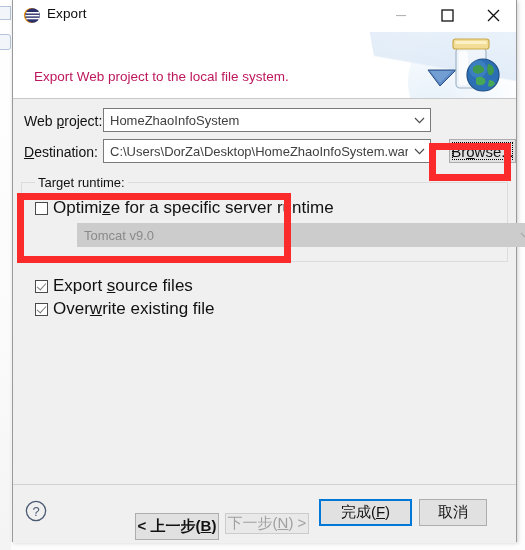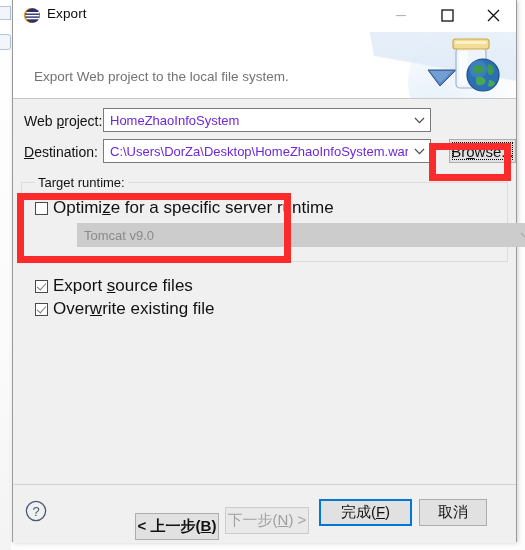--- a/index.html
+++ b/index.html
@@ -85,21 +85,21 @@
     width: 120px; height: 120px;
     border-radius: 50%;
     background: radial-gradient(circle at 20% 80%, rgba(222,235,248,.85), rgba(255,255,255,0) 70%);
   }
   #banner-title {
     position: absolute; left: 11px; top: 9px;
     font-size: 14.5px; font-weight: bold; color: #000;
   }
   #banner-desc {
     position: absolute; left: 21px; top: 37px;
-    font-size: 13.5px; color: #737373;
+    font-size: 13.5px; color: #be185d;
   }
   #banner-art {
     position: absolute; right: 12px; top: 2px;
     width: 78px; height: 62px;
   }
 
   
   #content {
     position: relative;
     height: 385px;
@@ -118,21 +118,21 @@
     position: absolute;
     box-sizing: border-box;
     background: #ffffff;
     border: 1px solid #7a7a7a;
     display: flex; align-items: center;
   }
   .combo .ctext {
     flex: 1 1 auto;
     padding-left: 6px;
     font-size: 13px;
-    color: #6d28d9;
+    color: #404040;
     white-space: nowrap;
     overflow: hidden;
   }
   .combo .carrow {
     width: 22px; height: 100%;
     display: flex; align-items: center; justify-content: center;
   }
   .combo.disabled {
     background: #cccccc;
     border: 1px solid #cccccc;
@@ -346,21 +346,21 @@
     <span id="help-icon">
       <svg width="22" height="22" viewBox="0 0 22 22">
         <circle cx="11" cy="11" r="9.6" fill="none" stroke="#4a5a72" stroke-width="1.3"></circle>
         <text x="11" y="15.8" font-size="13" font-family="Liberation Sans, sans-serif" fill="#4a5a72" text-anchor="middle">?</text>
       </svg>
     </span>
 
     <div class="btn" style="left:122px; top:28px; width:84px; height:27px;font-weight:bold;">
       <span>&lt; 上一步(<u>B</u>)</span>
     </div>
-    <div class="btn disabled" style="left:212px; top:22px; width:84px; height:27px;align-items:center;">
+    <div class="btn disabled" style="left:212px; top:28px; width:84px; height:21px;align-items:center;">
       <span>下一步(<u>N</u>) &gt;</span>
     </div>
     <div class="btn default" style="left:306px; top:14px; width:93px; height:27px;">
       <span>完成(<u>F</u>)</span>
     </div>
     <div class="btn" style="left:406px; top:14px; width:68px; height:27px;">取消</div>
   </div>
 </div>
 
 <div class="redbox" id="redbox-browse"></div>

